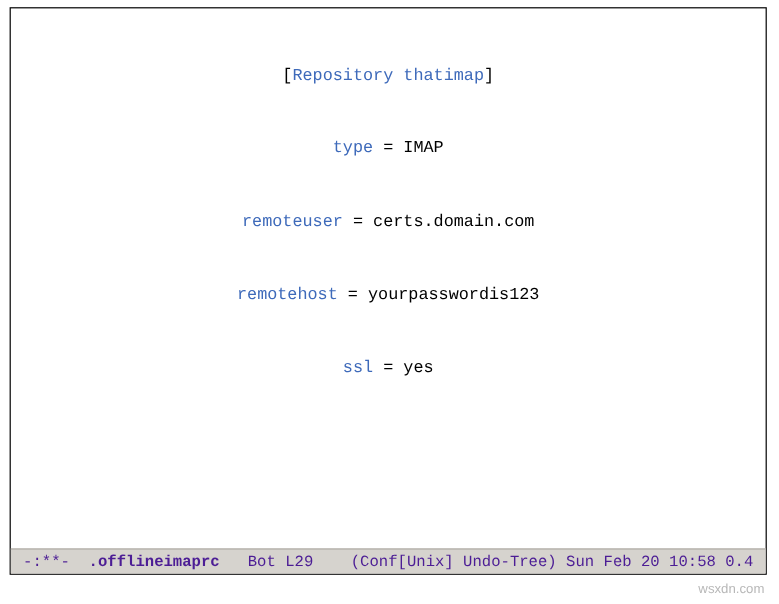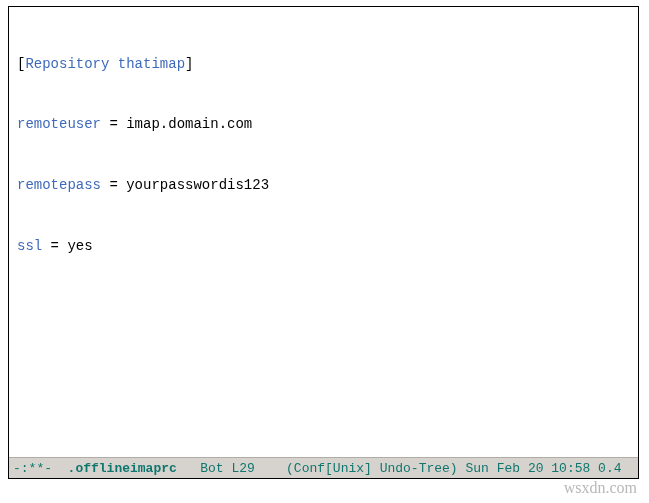--- a/index.html
+++ b/index.html
@@ -1,15 +1,15 @@
 <!DOCTYPE html>
 <html><head>
   <meta charset="utf-8">
   <style>
-    * { margin: 0; padding: 0; box-sizing: border-box; }
+    * { margin: 0; padding: 0; box-sizing: border-box; text-align: center; }
     body {
       font-family: "Courier New", Courier, monospace;
       font-size: 14px;
       background: #fff;
       width: 649px;
       height: 503px;
       position: relative;
       overflow: hidden;
     }
     .editor-frame {
@@ -40,44 +40,45 @@
       height: 14px;
       border: 1px solid #000;
       vertical-align: -2px;
     }
     .modeline {
       background: #d6d3ce;
       border-top: 1px solid #b0ada6;
       height: 21px;
       line-height: 21px;
       padding: 0 4px;
-      color: #0f766e;
+      color: #4c1d95;
       white-space: pre;
       overflow: hidden;
       font-size: 13px;
     }
     .modeline .bold { font-weight: bold; }
     .watermark {
       position: absolute;
       right: 12px;
       bottom: 6px;
-      font-family: Liberation Serif, serif;
-      font-size: 16px;
+      font-family: Liberation Sans, sans-serif;
+      font-size: 11px;
       color: #b8b8b8;
     }
   </style>
 </head>
 <body>
 
 <div class="editor-frame">
 
   <div class="editor-body">
     <div class="line"><span class="norm">[</span><span class="kw">Repository thatimap</span><span class="norm">]</span></div>
-    <div class="line"><span class="kw">remoteuser</span><span class="norm"> = imap.domain.com</span></div>
-    <div class="line"><span class="kw">remotepass</span><span class="norm"> = yourpasswordis123</span></div>
+    <div class="line"><span class="kw">type</span><span class="norm"> = IMAP</span></div>
+    <div class="line"><span class="kw">remoteuser</span><span class="norm"> = certs.domain.com</span></div>
+    <div class="line"><span class="kw">remotehost</span><span class="norm"> = yourpasswordis123</span></div>
     <div class="line"><span class="kw">ssl</span><span class="norm"> = yes</span></div>
   </div>
 
   <div class="modeline"><span>-:**-  </span><span class="bold">.offlineimaprc</span><span>   Bot L29    </span><span>(Conf[Unix] Undo-Tree)</span><span> Sun Feb 20 10:58 0.4</span></div>
 
 </div>
 
 <div class="watermark">wsxdn.com</div>
 
 </body></html>

